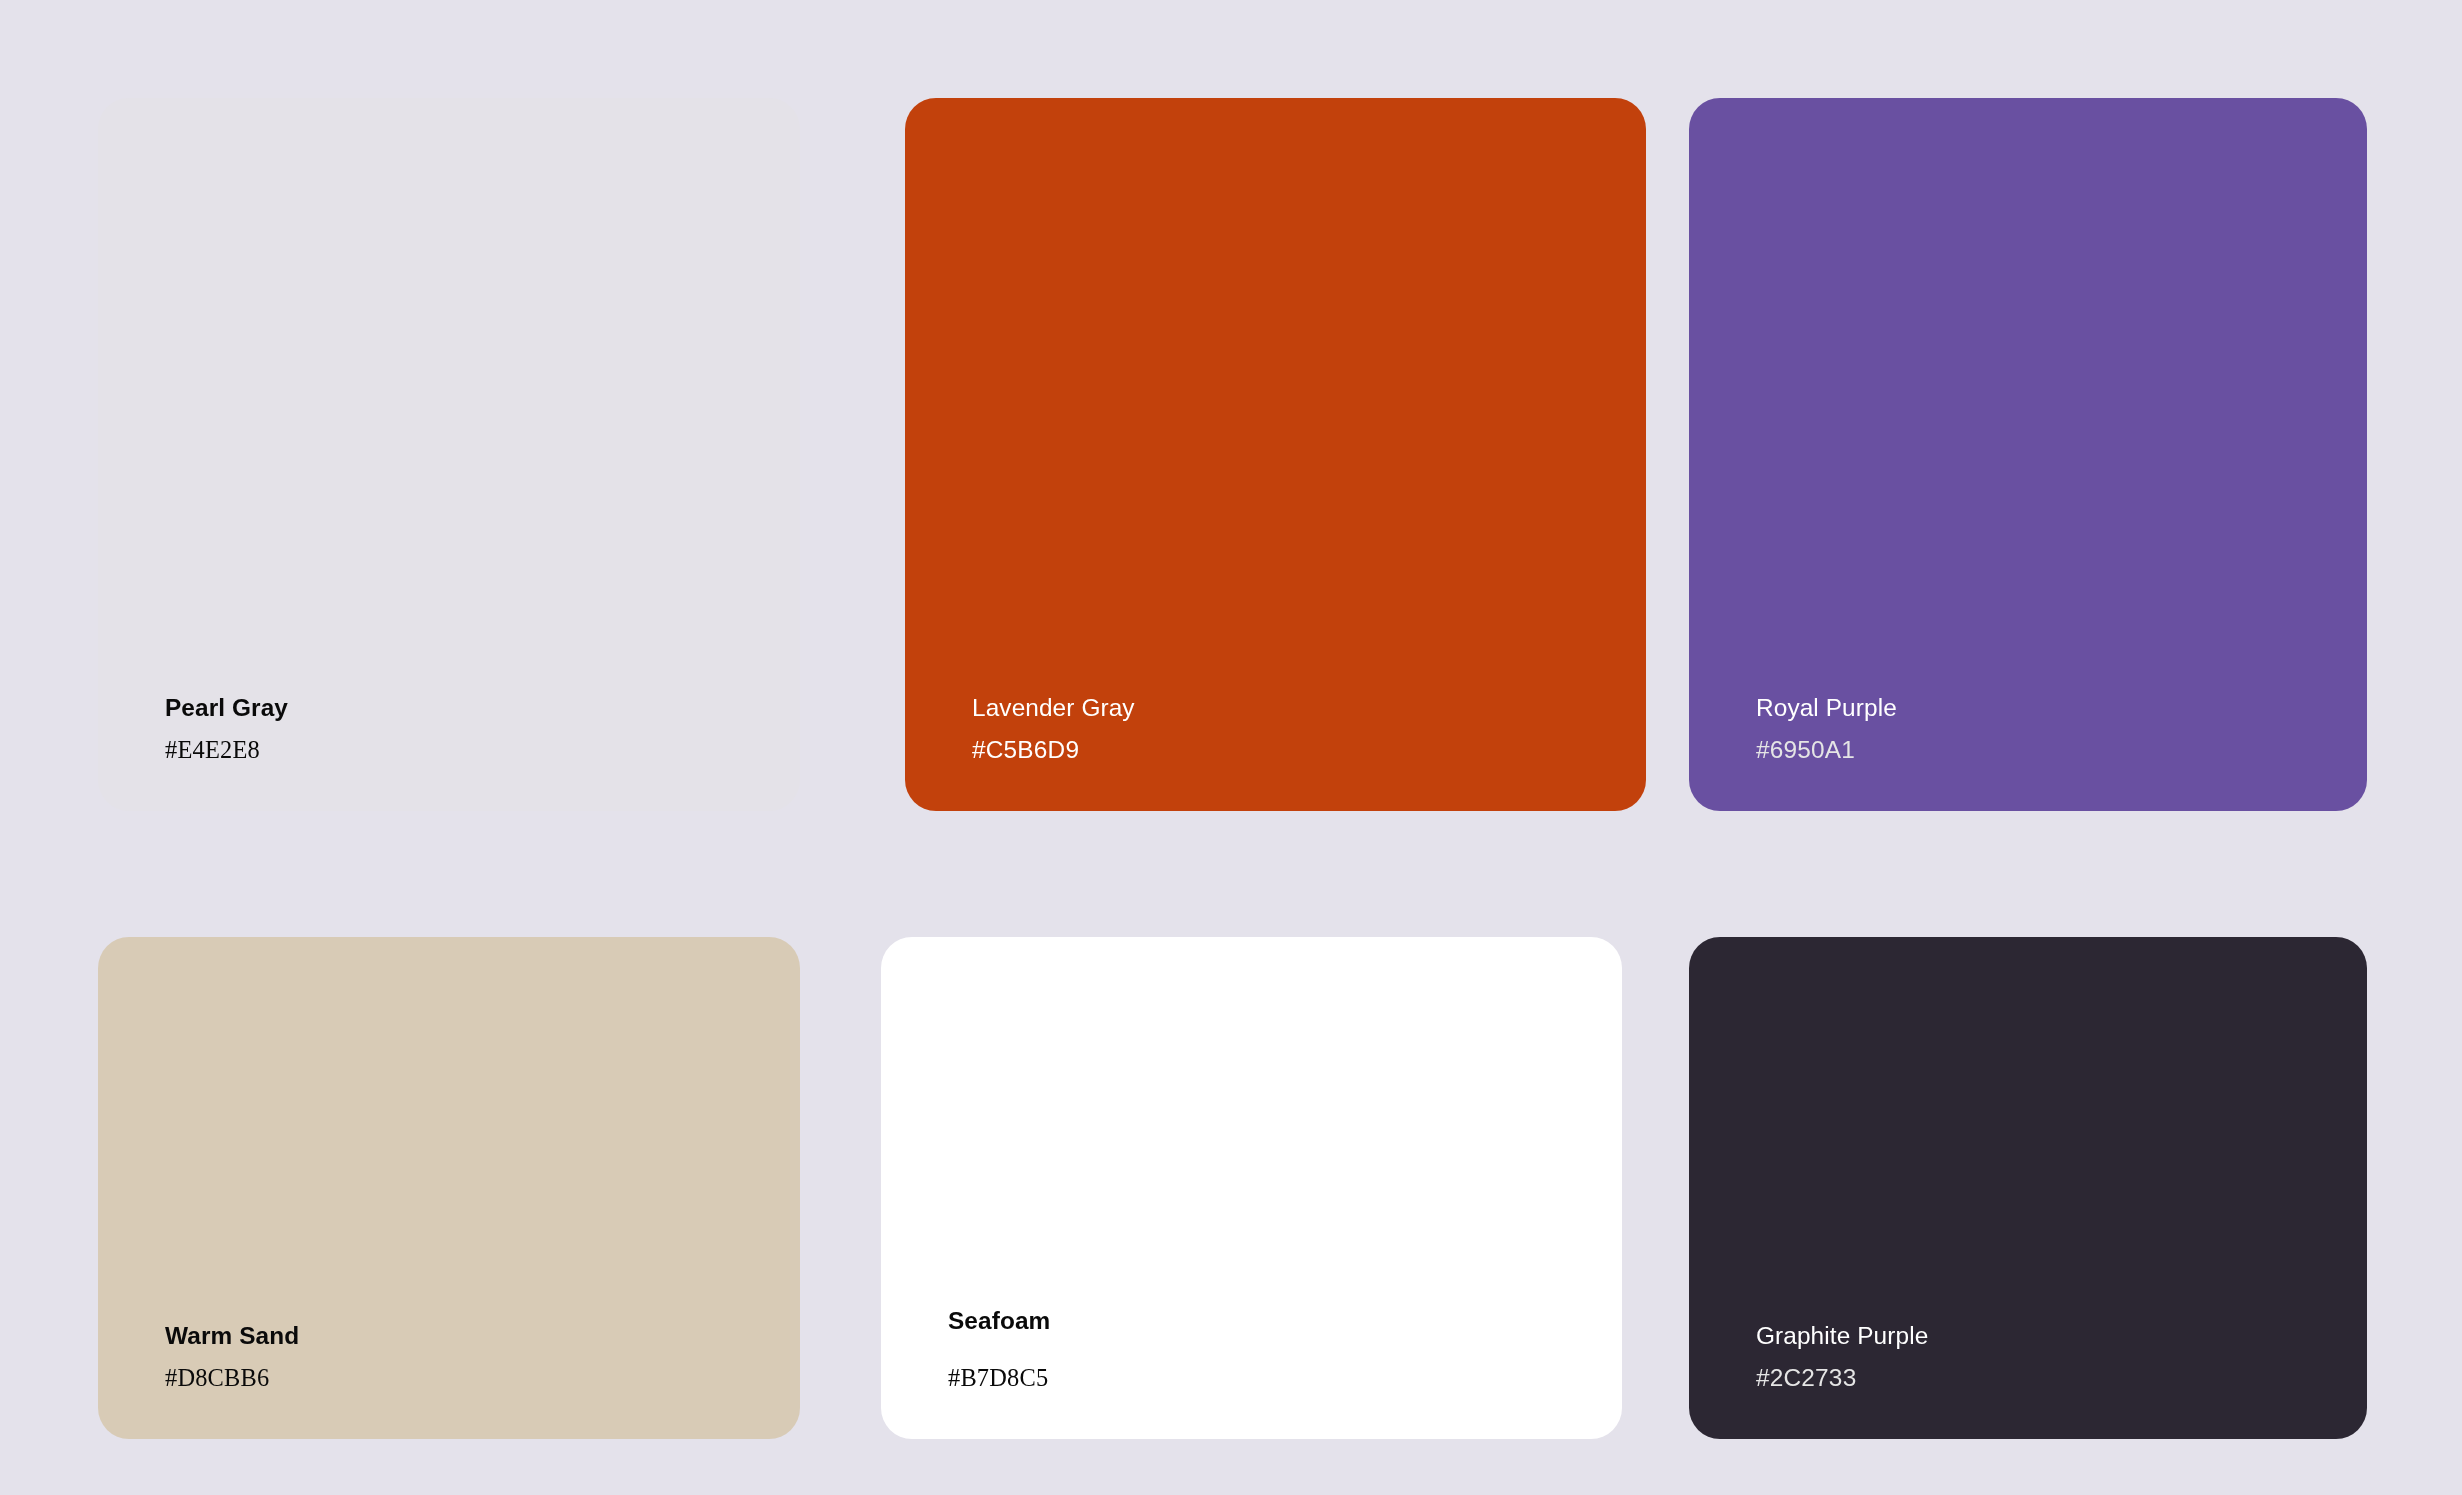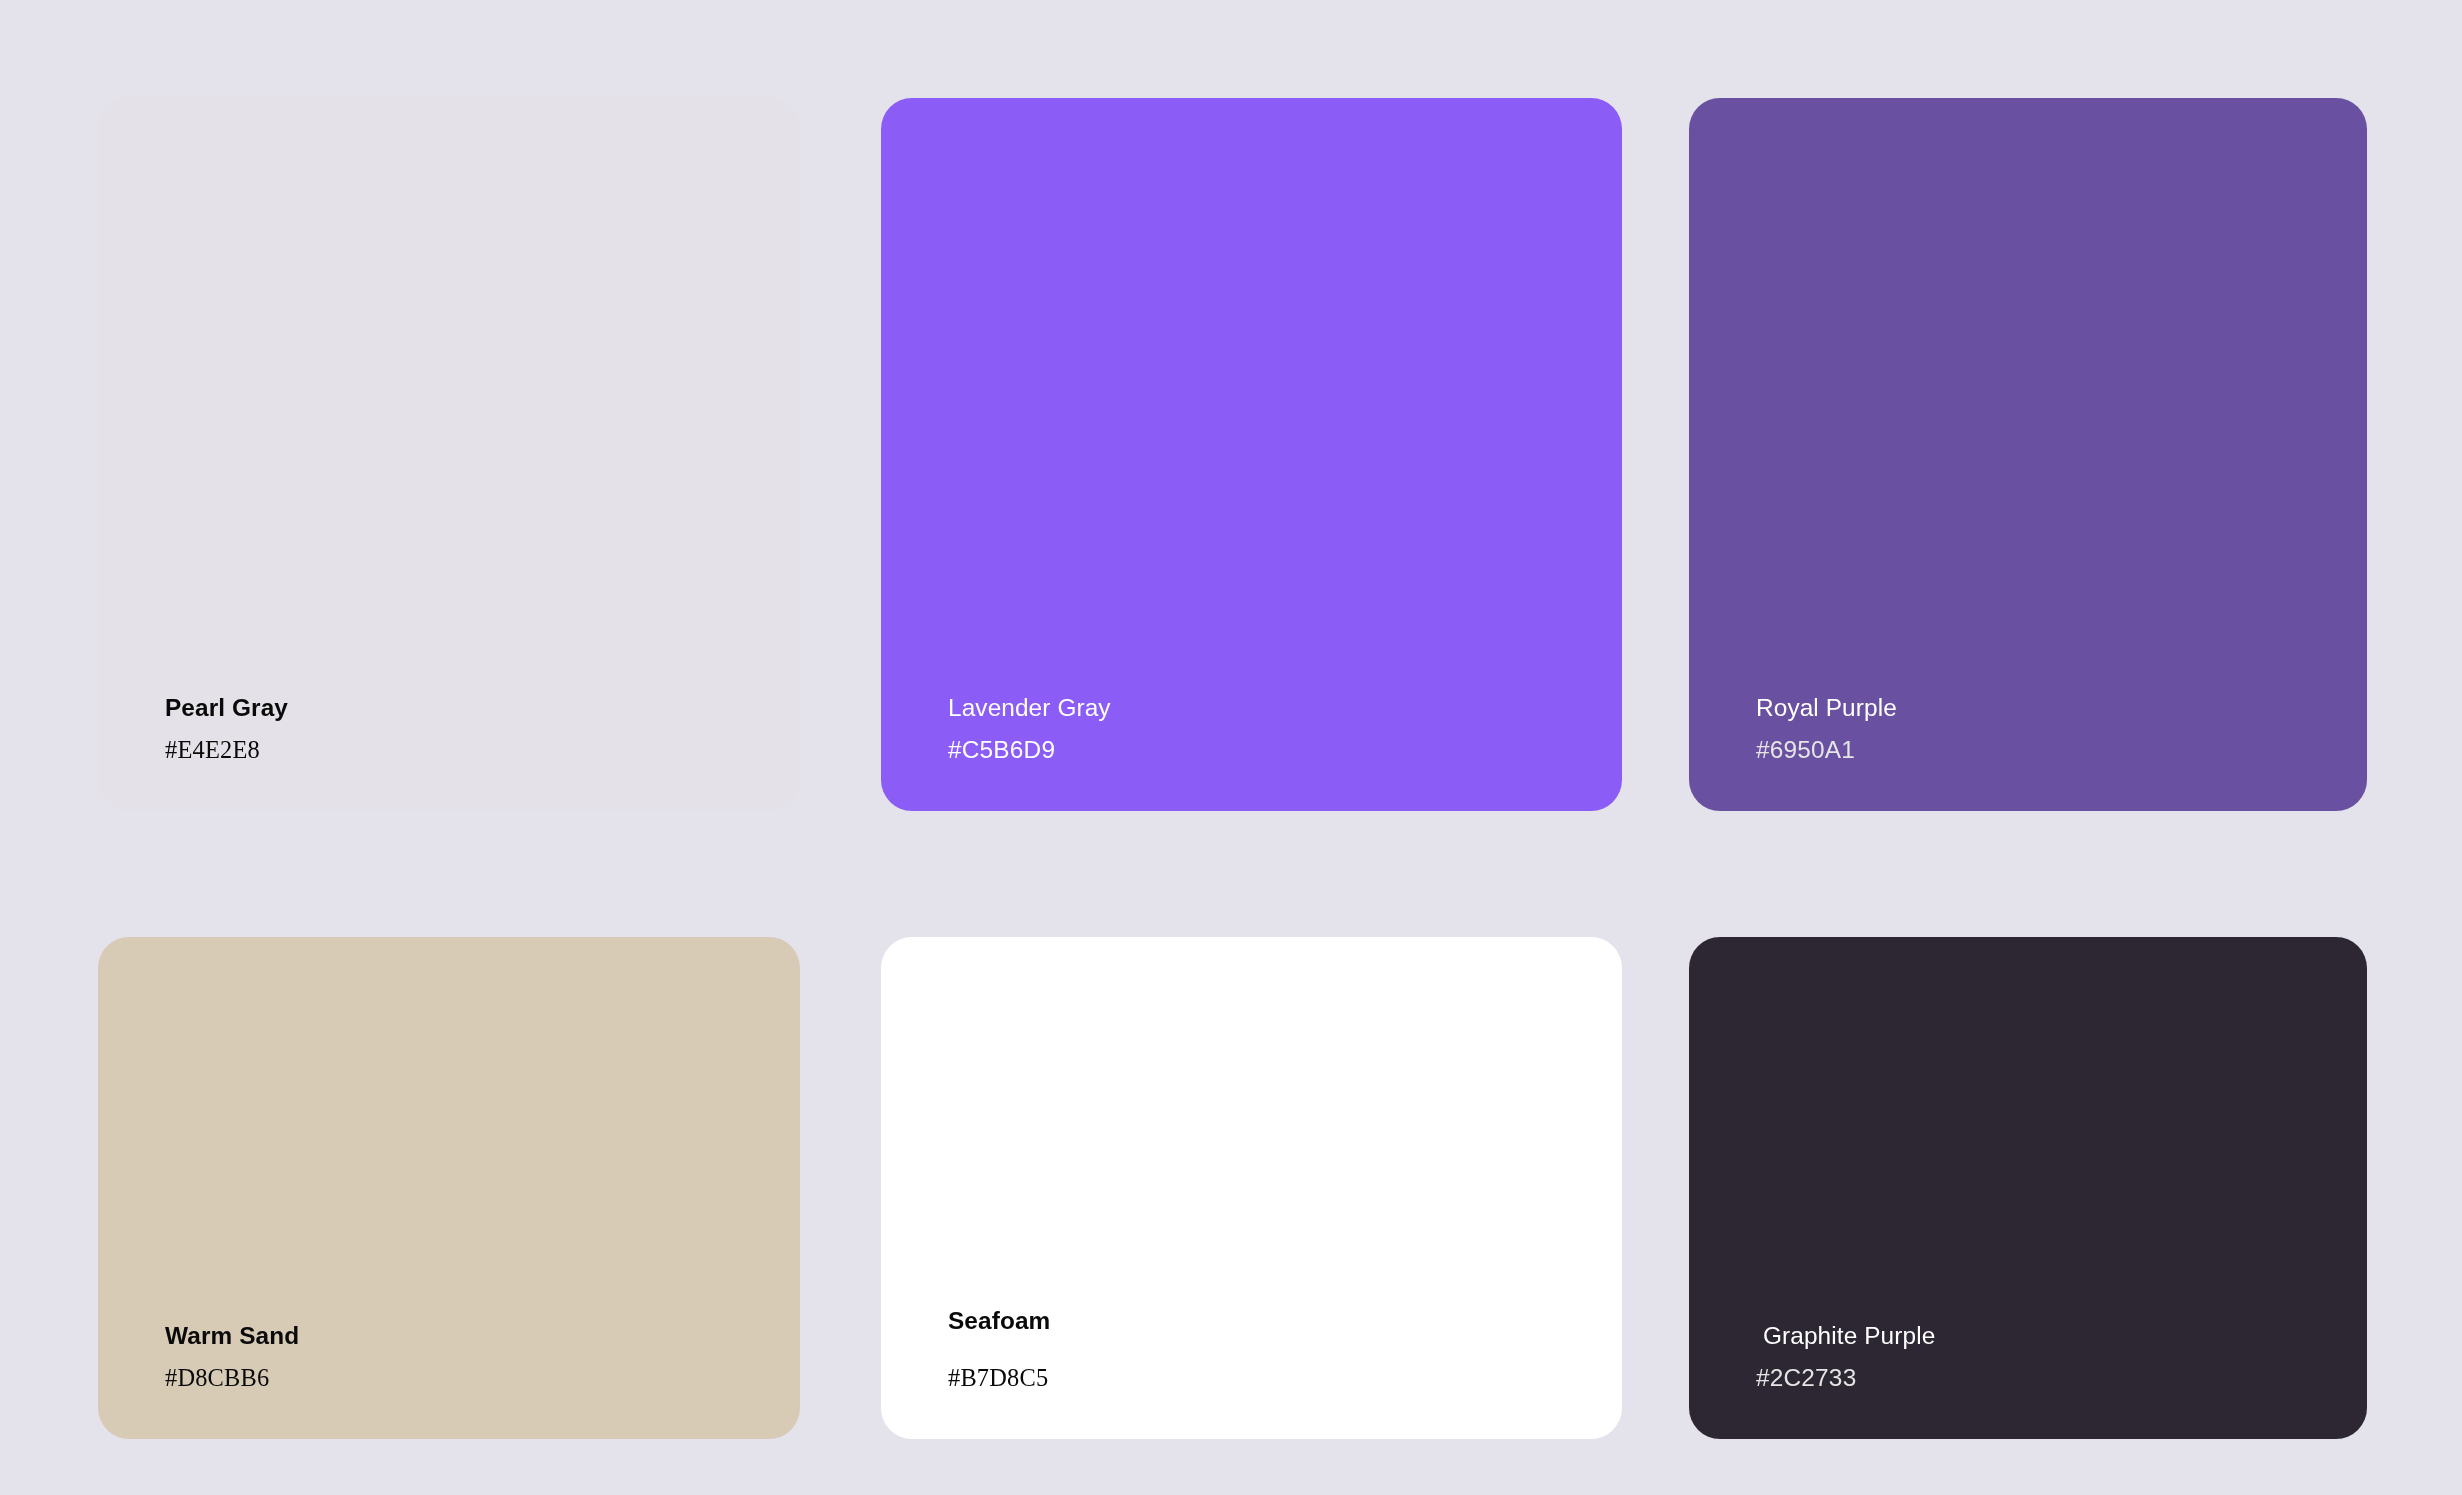--- a/index.html
+++ b/index.html
@@ -89,21 +89,21 @@
 
 <div id="palette-stage">
 
   <div class="swatch-card col-1 row-1 on-light" style="background: rgb(228, 226, 232); border-radius: 31px;">
     <div class="swatch-label-group">
       <span class="swatch-name" style="color: rgb(10, 10, 10);">Pearl Gray</span>
       <span class="swatch-hex" style="color: rgb(10, 10, 10);">#E4E2E8</span>
     </div>
   </div>
 
-  <div class="swatch-card col-2 row-1 on-dark" style="background: #8b5cf6; border-radius: 31px;">
+  <div class="swatch-card col-2 row-1 on-dark" style="background: #c2410c; border-radius: 31px; margin-left: 24px;">
     <div class="swatch-label-group">
       <span class="swatch-name" style="color: rgb(255, 255, 255);">Lavender Gray</span>
       <span class="swatch-hex" style="color: rgb(255, 255, 255);">#C5B6D9</span>
     </div>
   </div>
 
   <div class="swatch-card col-3 row-1 on-dark" style="background: rgb(105, 80, 161); border-radius: 31px;">
     <div class="swatch-label-group">
       <span class="swatch-name" style="color: rgb(255, 255, 255);">Royal Purple</span>
       <span class="swatch-hex" style="color: #e5e5e5;">#6950A1</span>
@@ -119,19 +119,19 @@
 
   <div class="swatch-card col-2 row-2 on-light" style="background: #ffffff; border-radius: 31px;">
     <div class="swatch-label-group">
       <span class="swatch-name" style="color: rgb(10, 10, 10);">Seafoam</span>
       <span class="swatch-hex" style="color: rgb(10, 10, 10); margin-top: 20px;">#B7D8C5</span>
     </div>
   </div>
 
   <div class="swatch-card col-3 row-2 on-dark" style="background: rgb(44, 39, 51); border-radius: 31px;">
     <div class="swatch-label-group">
-      <span class="swatch-name" style="color: rgb(255, 255, 255); margin-left: 7px;">Graphite Purple</span>
+      <span class="swatch-name" style="color: rgb(255, 255, 255);">Graphite Purple</span>
       <span class="swatch-hex" style="color: #e5e5e5;">#2C2733</span>
     </div>
   </div>
 
 </div>
 
 
 </body></html>

